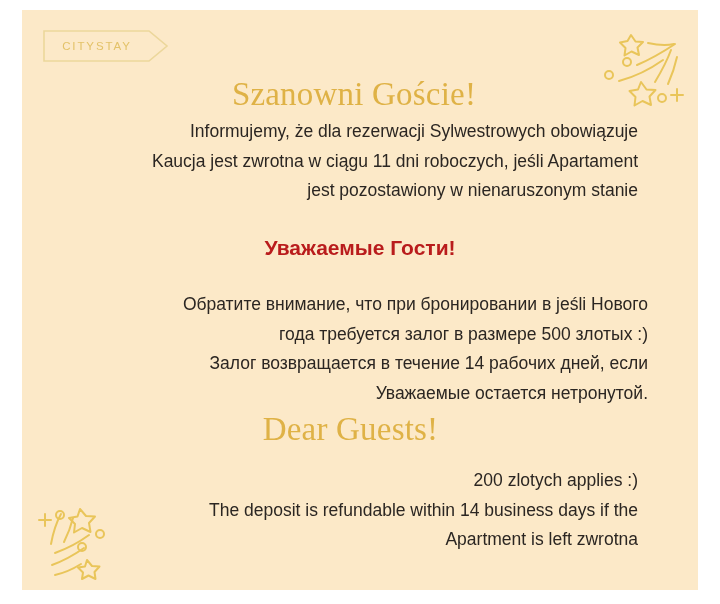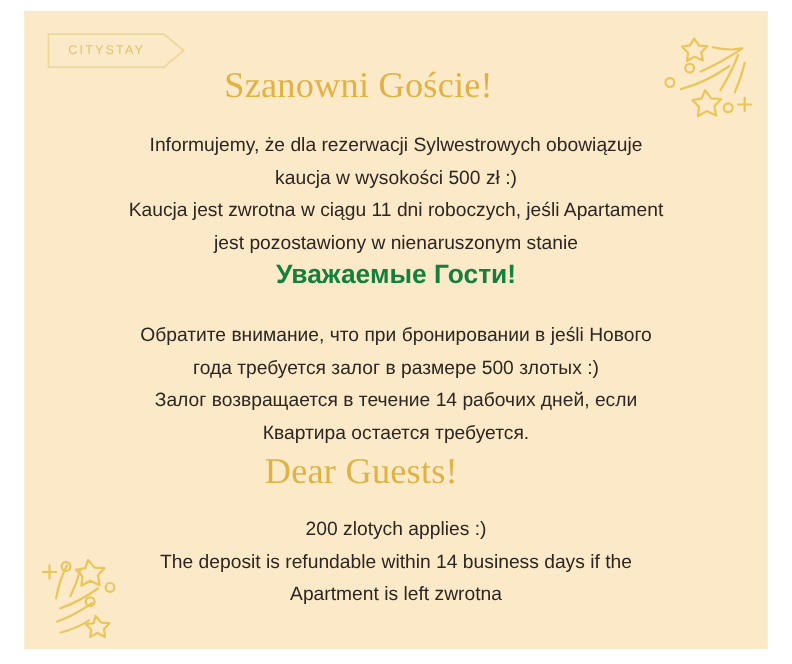--- a/index.html
+++ b/index.html
@@ -84,42 +84,43 @@
   .section-heading {
     margin: 0;
     font-family: "Liberation Serif", serif;
     font-size: 33px;
     font-weight: 400;
     color: #dfb246;
     letter-spacing: 0.2px;
   }
   .section-heading.cyrillic {
     font-family: "Liberation Sans", sans-serif;
-    font-size: 24px;
+    font-size: 21px;
     font-weight: 700;
-    color: #15803d;
+    color: #b91c1c;
     letter-spacing: 0px;
   }
 
   .section-body {
     margin: 0;
     font-family: "Liberation Sans", sans-serif;
     font-size: 17.5px;
     font-weight: 400;
     line-height: 29.5px;
     color: #2b2622;
+    text-align: right;
   }
 
-  #section-pl-heading { position: absolute; left: 0; top: 50px; width: 608px; }
+  #section-pl-heading { position: absolute; left: 0; top: 66px; width: 608px; padding-left: 28px; }
   #section-pl-body    { position: absolute; left: 60px; top: 107px; width: 556px; }
 
   #section-ru-heading { position: absolute; left: 0; top: 226px; width: 676px; }
   #section-ru-body    { position: absolute; left: 50px; top: 280px; width: 576px; }
 
-  #section-en-heading { position: absolute; left: 0; top: 401px; width: 613px; }
+  #section-en-heading { position: absolute; left: 0; top: 401px; width: 613px; padding-left: 22px; }
   #section-en-body    { position: absolute; left: 60px; top: 456px; width: 556px; }
 </style>
 </head>
 <body>
 
 <div id="announcement-card">
 
   <div id="brand-logo">
     <svg viewBox="0 0 126 32" fill="none" xmlns="http://www.w3.org/2000/svg">
       <path d="M1 1 H106 L124 16 L106 31 H1 Z" stroke="#ecd79b" stroke-width="1.6" fill="none"></path>
@@ -161,31 +162,30 @@
         <path d="M13 17 L13 29 M7 23 L19 23"></path>
       </g>
     </svg>
   </div>
 
   <div id="content">
 
     <h1 class="section-heading" id="section-pl-heading">Szanowni Goście!</h1>
     <div class="section-body" id="section-pl-body">
       <div>Informujemy, że dla rezerwacji Sylwestrowych obowiązuje</div>
-      <div>kaucja w wysokości 500 zł :)</div>
       <div>Kaucja jest zwrotna w ciągu 11 dni roboczych, jeśli Apartament</div>
       <div>jest pozostawiony w nienaruszonym stanie</div>
     </div>
 
     <h1 class="section-heading cyrillic" id="section-ru-heading">Уважаемые Гости!</h1>
     <div class="section-body" id="section-ru-body">
       <div>Обратите внимание, что при бронировании в jeśli Нового</div>
       <div>года требуется залог в размере 500 злотых :)</div>
       <div>Залог возвращается в течение 14 рабочих дней, если</div>
-      <div>Квартира остается требуется.</div>
+      <div>Уважаемые остается нетронутой.</div>
     </div>
 
     <h1 class="section-heading" id="section-en-heading">Dear Guests!</h1>
     <div class="section-body" id="section-en-body">
       <div>200 zlotych applies :)</div>
       <div>The deposit is refundable within 14 business days if the</div>
       <div>Apartment is left zwrotna</div>
     </div>
 
   </div>

